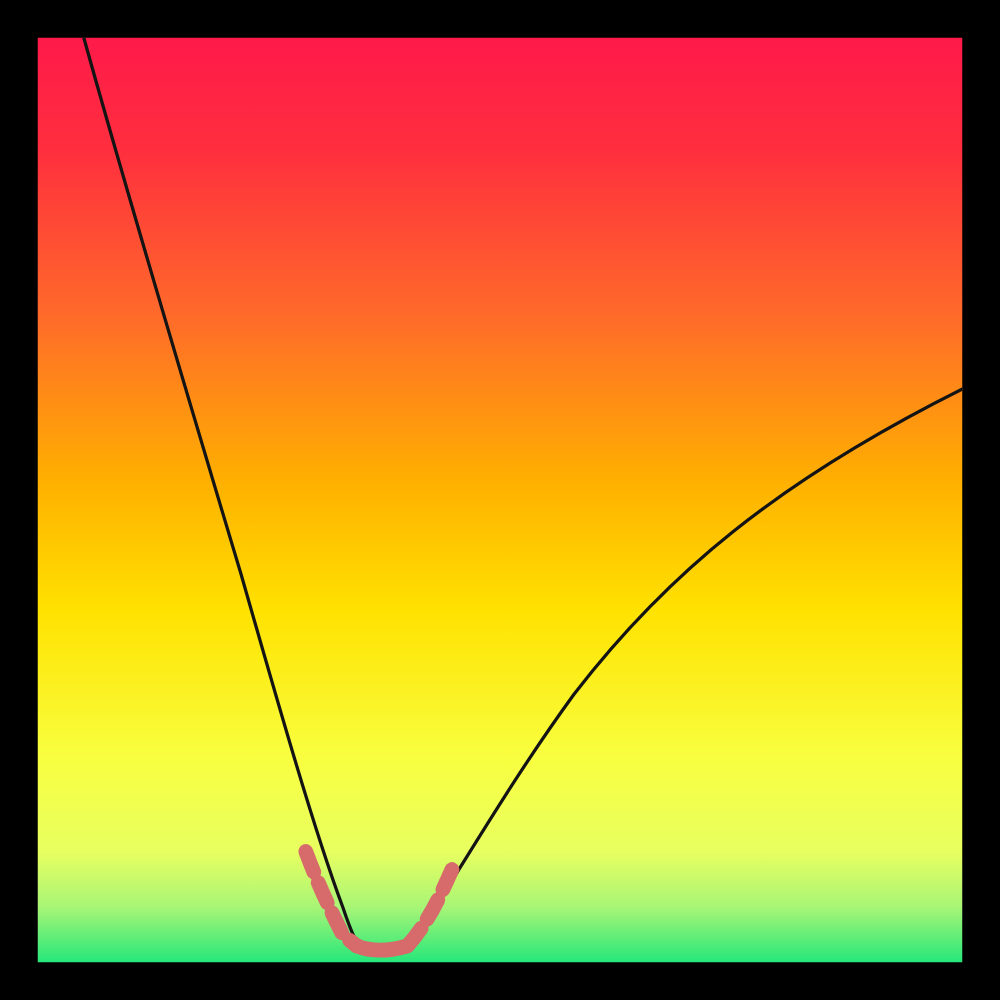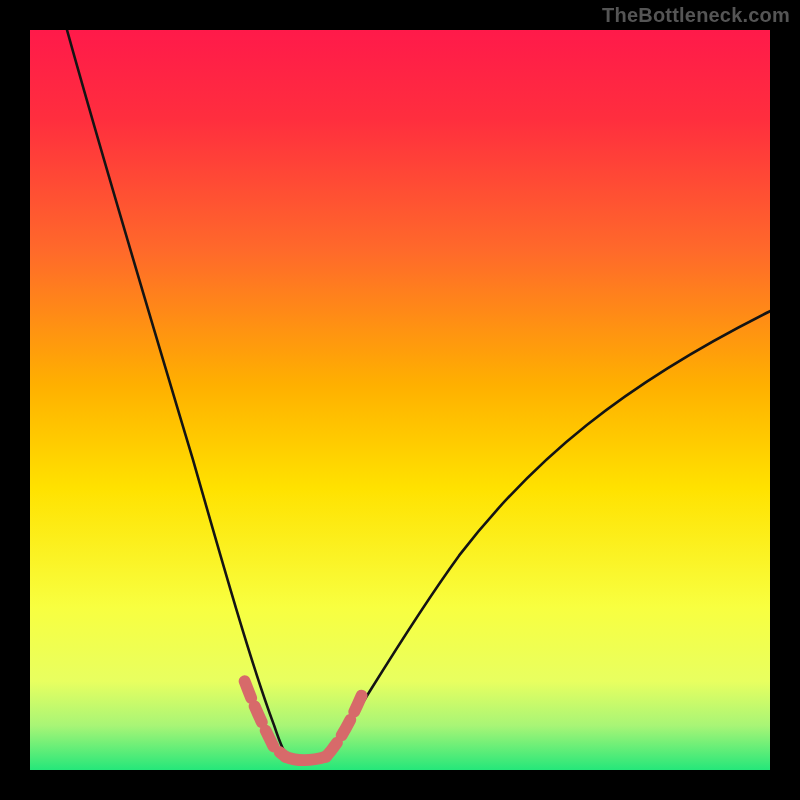--- a/index.html
+++ b/index.html
@@ -41,21 +41,20 @@
   .curve {
     position: absolute;
     inset: 0;
   }
 </style>
 </head>
 <body>
 
 <div class="frame">
 
-  <div class="watermark">TheBottleneck.com</div>
 
   <div class="plot">
 
     <svg class="grad" viewBox="0 0 740 740" preserveAspectRatio="none">
       <defs>
         <linearGradient id="heat" x1="0" y1="0" x2="0" y2="1">
           <stop offset="0%" stop-color="#ff1a4a"></stop>
           <stop offset="12%" stop-color="#ff2e3e"></stop>
           <stop offset="30%" stop-color="#ff6a2a"></stop>
           <stop offset="48%" stop-color="#ffb000"></stop>

